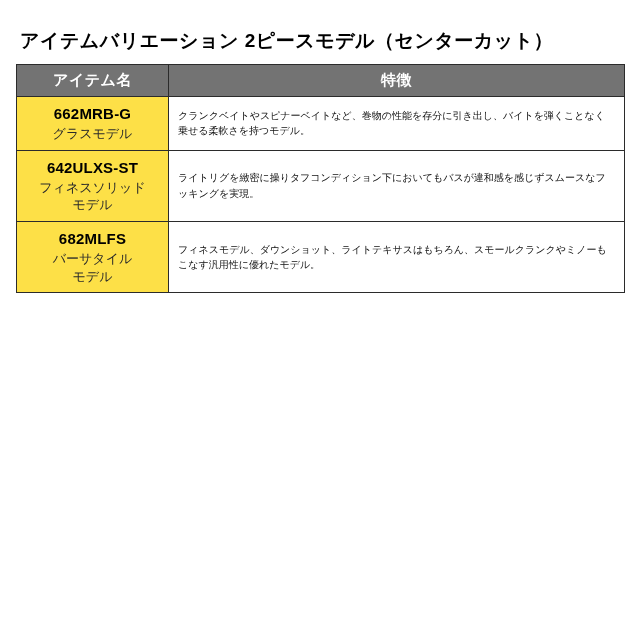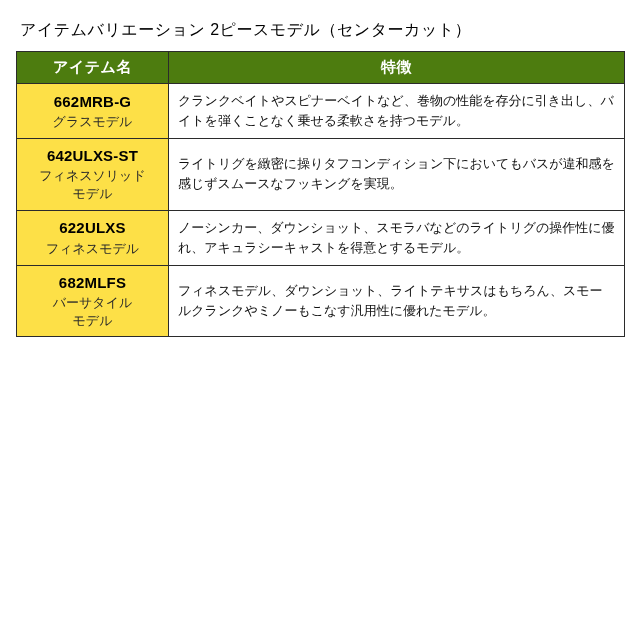--- a/index.html
+++ b/index.html
@@ -16,39 +16,39 @@
   }
   .page {
     width: 640px;
     height: 640px;
     box-sizing: border-box;
     padding: 16px 16px 0 16px;
     display: flex;
     flex-direction: column;
   }
   .doc-title {
-    font-size: 16px;
-    font-weight: normal;
+    font-size: 19px;
+    font-weight: bold;
     letter-spacing: 0.5px;
     color: #000000;
-    margin: 4px 0 10px 4px;
+    margin: 12px 0 10px 4px;
     white-space: nowrap;
   }
   table.variation-table {
     border-collapse: collapse;
     width: 608px;
     table-layout: fixed;
   }
   table.variation-table th,
   table.variation-table td {
     border: 1px solid #2b2b2b;
     vertical-align: middle;
   }
   thead th {
-    background: #4d7c0f;
+    background: #737373;
     color: #ffffff;
     font-size: 15px;
     font-weight: bold;
     padding: 6px 0;
     text-align: center;
     letter-spacing: 0.5px;
   }
   col.c-name { width: 152px; }
   col.c-feat { width: 456px; }
 
@@ -67,21 +67,21 @@
   }
   .name-sub {
     font-size: 13px;
     color: #2a2a2a;
     display: block;
     margin-top: 2px;
     line-height: 1.35;
   }
   td.feature-cell {
     padding: 7px 9px;
-    font-size: 13px;
+    font-size: 10px;
     line-height: 1.55;
     color: #111111;
     text-align: left;
   }
   .feature-cell p {
     margin: 0;
   }
 </style>
 </head>
 <body>
@@ -115,29 +115,20 @@
         <td class="name-cell">
           <span class="name-main">642ULXS-ST</span>
           <span class="name-sub">フィネスソリッド<br>モデル</span>
         </td>
         <td class="feature-cell">
           <p>ライトリグを緻密に操りタフコンディション下においてもバスが違和感を感じずスムースなフッキングを実現。</p>
         </td>
       </tr>
       <tr>
         <td class="name-cell">
-          <span class="name-main">622ULXS</span>
-          <span class="name-sub">フィネスモデル</span>
-        </td>
-        <td class="feature-cell">
-          <p>ノーシンカー、ダウンショット、スモラバなどのライトリグの操作性に優れ、アキュラシーキャストを得意とするモデル。</p>
-        </td>
-      </tr>
-      <tr>
-        <td class="name-cell">
           <span class="name-main">682MLFS</span>
           <span class="name-sub">バーサタイル<br>モデル</span>
         </td>
         <td class="feature-cell">
           <p>フィネスモデル、ダウンショット、ライトテキサスはもちろん、スモールクランクやミノーもこなす汎用性に優れたモデル。</p>
         </td>
       </tr>
     </tbody>
   </table>
 

